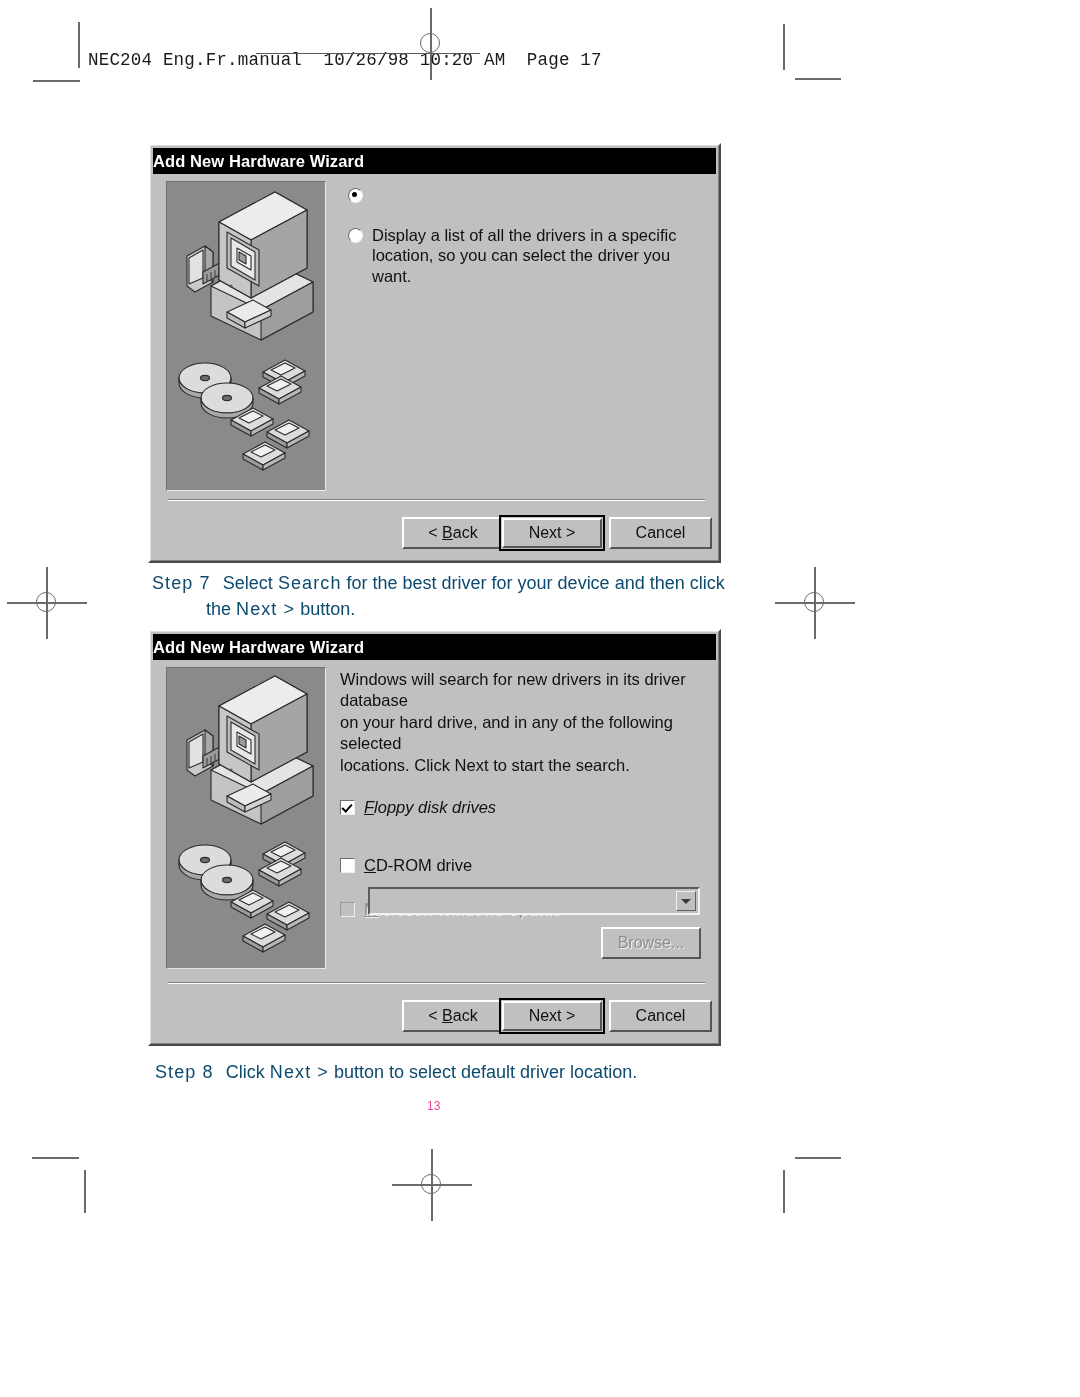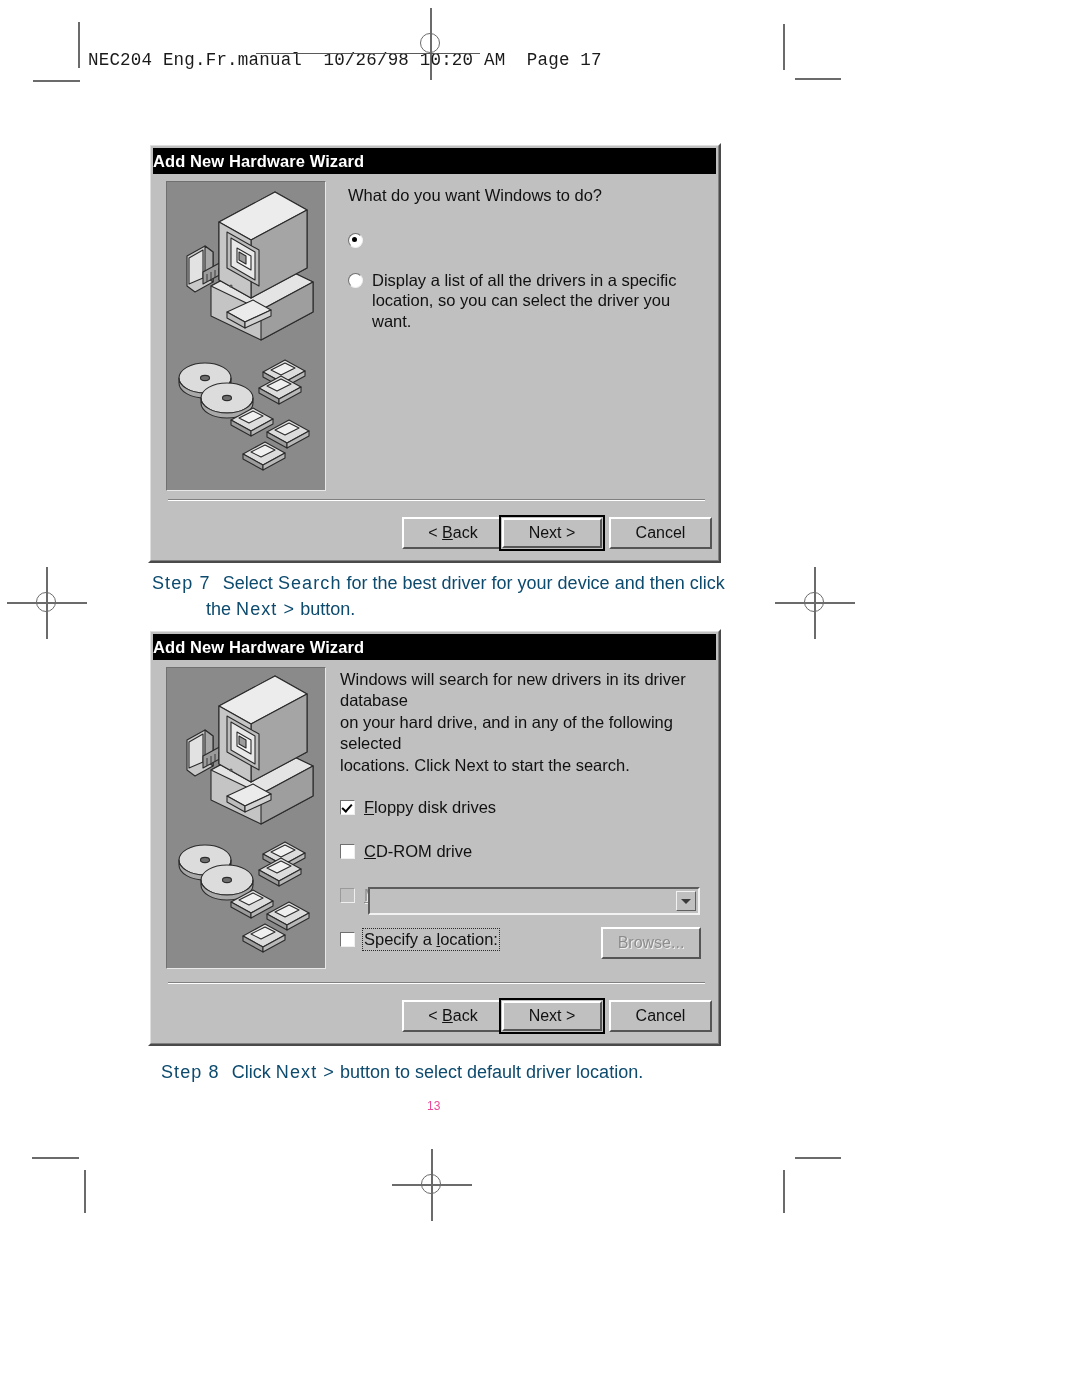--- a/index.html
+++ b/index.html
@@ -420,21 +420,20 @@
           <polygon points="76,272 98,260 118,271 96,283" fill="#dcdcdc"></polygon>
           <polygon points="76,272 96,283 96,288 76,277" fill="#9c9c9c"></polygon>
           <polygon points="96,283 118,271 118,276 96,288" fill="#b8b8b8"></polygon>
           <polygon points="84,270 98,263 108,268 94,275" fill="#f0f0f0"></polygon>
         </g>
       </g>
     </svg>
   </div>
 
   <div class="content" style="left:198px; top:40px; width:350px;">
-    <div class="body-text" style="margin-bottom:24px;">What do you want Windows to do?</div>
 
     <div class="opt-row" style="margin-bottom:22px;">
       <span class="radio checked"></span>
     </div>
 
     <div class="opt-row">
       <span class="radio"></span>
       <span class="opt-label">Display a list of all the drivers in a specific
 location, so you can select the driver you want.</span>
     </div>
@@ -537,39 +536,35 @@
         </g>
       </g>
     </svg>
   </div>
 
   <div class="content" style="left:190px; top:38px; width:368px;">
     <div class="body-text" style="margin-bottom:22px; line-height:1.3;">Windows will search for new drivers in its driver database
 on your hard drive, and in any of the following selected
 locations. Click Next to start the search.</div>
 
-    <div class="opt-row" style="margin-bottom:25px;">
+    <div class="opt-row" style="margin-bottom:39px;font-style:italic;">
       <span class="cb checked"></span>
       <span class="cb-label"><span class="u">F</span>loppy disk drives</span>
     </div>
 
     <div class="opt-row" style="margin-bottom:25px;">
       <span class="cb"></span>
       <span class="cb-label"><span class="u">C</span>D-ROM drive</span>
     </div>
 
     <div class="opt-row" style="margin-bottom:25px;">
       <span class="cb disabled"></span>
       <span class="cb-label disabled"><span class="u">M</span>icrosoft Windows Update</span>
     </div>
 
-    <div class="opt-row">
-      <span class="cb"></span>
-      <span class="cb-label focus-ring">Specify a <span class="u">l</span>ocation:</span>
-    </div>
   </div>
 
   <div class="combo" style="left:218px; top:256px; width:332px; height:28px;">
     <span style="display:block;padding:3px 26px 0 5px;font-size:15px;color:#111;"></span>
     <span class="combo-arrow">
         <i></i>
       </span>
   </div>
 
   <div class="btn disabled" style="left:451px; top:296px; width:100px; height:32px;">
@@ -584,17 +579,17 @@
   <div class="btn default" style="left:349px; top:367px; width:106px; height:36px;">
     <span class="btn-face">
       <span>Next &gt;</span>
     </span>
   </div>
   <div class="btn" style="left:459px; top:369px; width:103px; height:32px;">
     <span>Cancel</span>
   </div>
 </div>
 
-<div class="step" style="left:161px; top:1060px; width:600px;">
+<div class="step" style="left:155px; top:1060px; width:600px;">
   <span class="lbl">Step 8</span><span class="sp">&nbsp;&nbsp;</span><span>Click <span style="letter-spacing:1.1px;">Next &gt;</span> button to select default driver location.</span>
 </div>
 
 <div class="page-num" style="left:427px; top:1099px;">13</div>
 
 </body></html>

